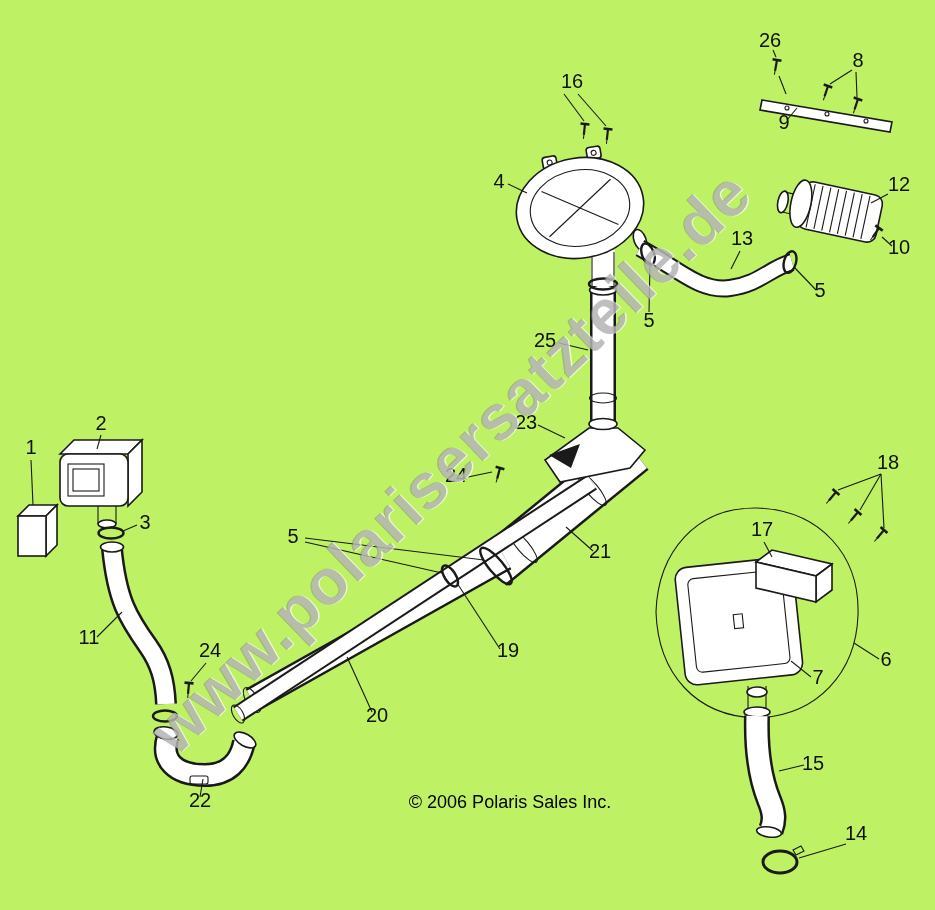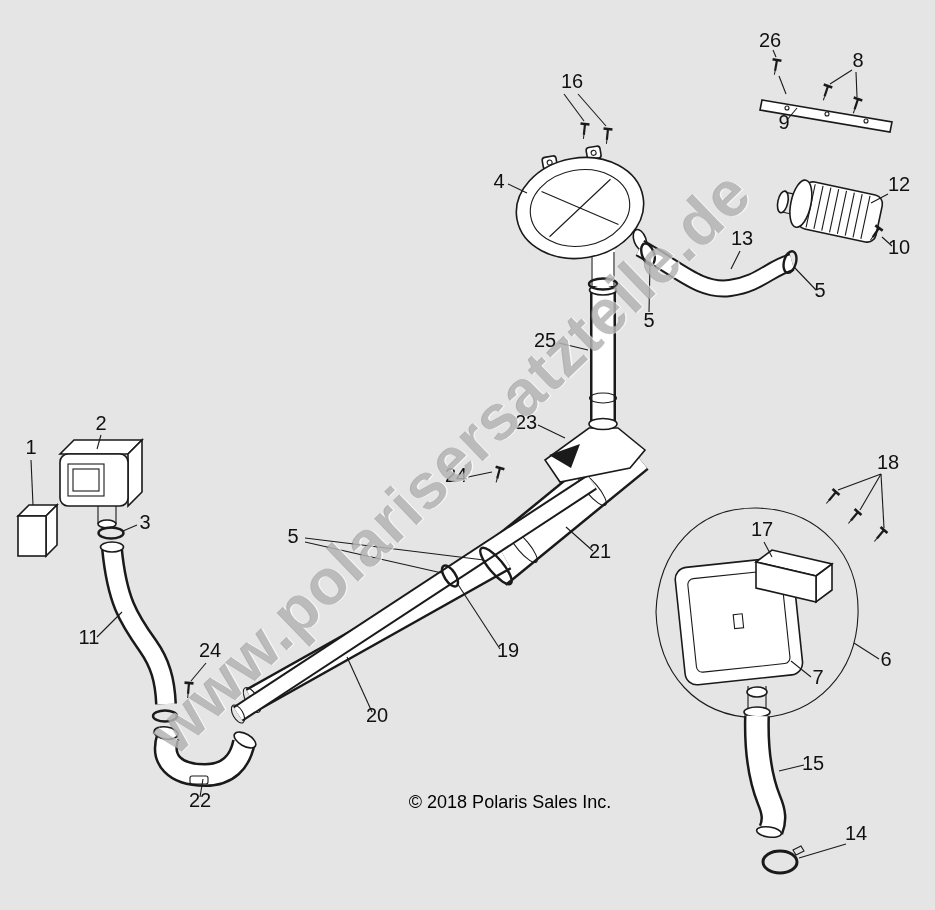--- a/index.html
+++ b/index.html
@@ -1,16 +1,16 @@
 <!DOCTYPE html>
 <html><head>
 <meta charset="utf-8">
 <style>
   html,body{margin:0;padding:0;background:#fff}
-  .canvas{position:relative;width:935px;height:910px;background:#e5e5e5;overflow:hidden;font-family:"Liberation Sans",sans-serif}
+  .canvas{position:relative;width:935px;height:910px;background:#bef264;overflow:hidden;font-family:"Liberation Sans",sans-serif}
   .canvas svg{position:absolute;left:0;top:0;z-index:1}
   .watermark{
     position:absolute;left:-100px;top:417px;width:1100px;height:90px;line-height:90px;
     text-align:center;font-size:64px;font-weight:bold;white-space:nowrap;letter-spacing:1px;
     color:rgba(128,128,128,0.5);text-shadow:1px 1px 0 rgba(255,255,255,0.7);
     transform:rotate(-44deg);pointer-events:none;z-index:5}
   .copyright{position:absolute;left:340px;top:792px;width:340px;text-align:center;
     font-size:18px;color:#000;z-index:2}
   .callout{font-family:"Liberation Sans",sans-serif;font-size:20px;fill:#111;text-anchor:middle}
   .leader{stroke:#1a1a1a;stroke-width:1.1;fill:none}
@@ -275,15 +275,15 @@
       <text class="callout" x="210" y="657">24</text>
       <text class="callout" x="508" y="657">19</text>
       <text class="callout" x="377" y="722">20</text>
       <text class="callout" x="200" y="807">22</text>
       <text class="callout" x="813" y="770">15</text>
       <text class="callout" x="856" y="840">14</text>
     </g>
   </svg>
 
   <div class="watermark">www.polarisersatzteile.de</div>
-  <div class="copyright">© 2018 Polaris Sales Inc.</div>
+  <div class="copyright">© 2006 Polaris Sales Inc.</div>
 
 </div>
 
 </body></html>

